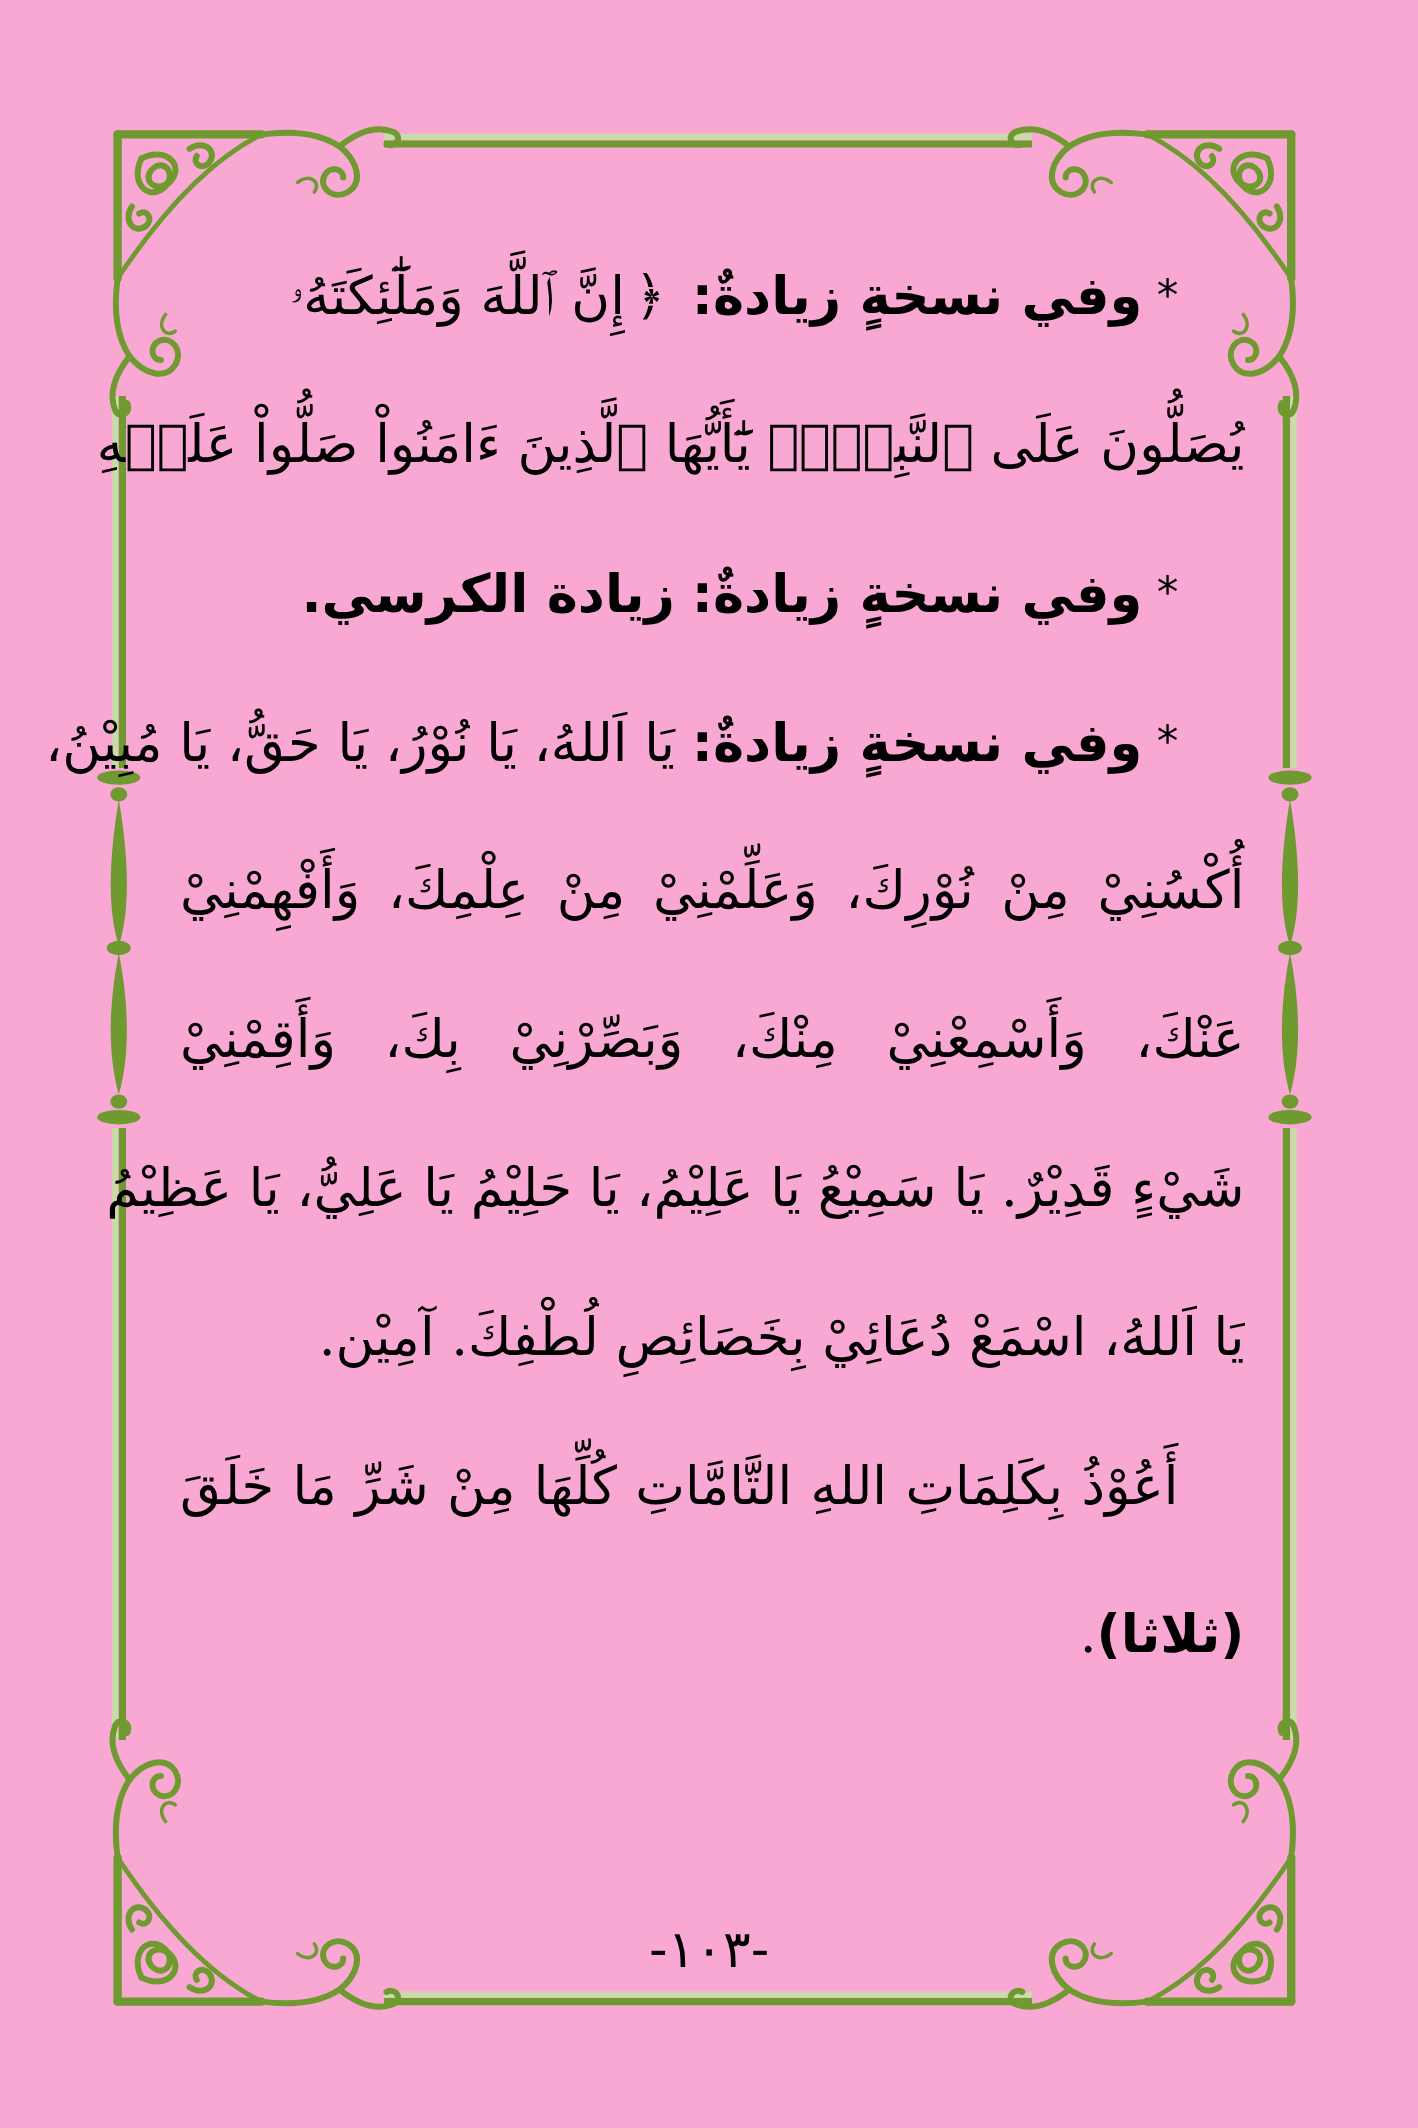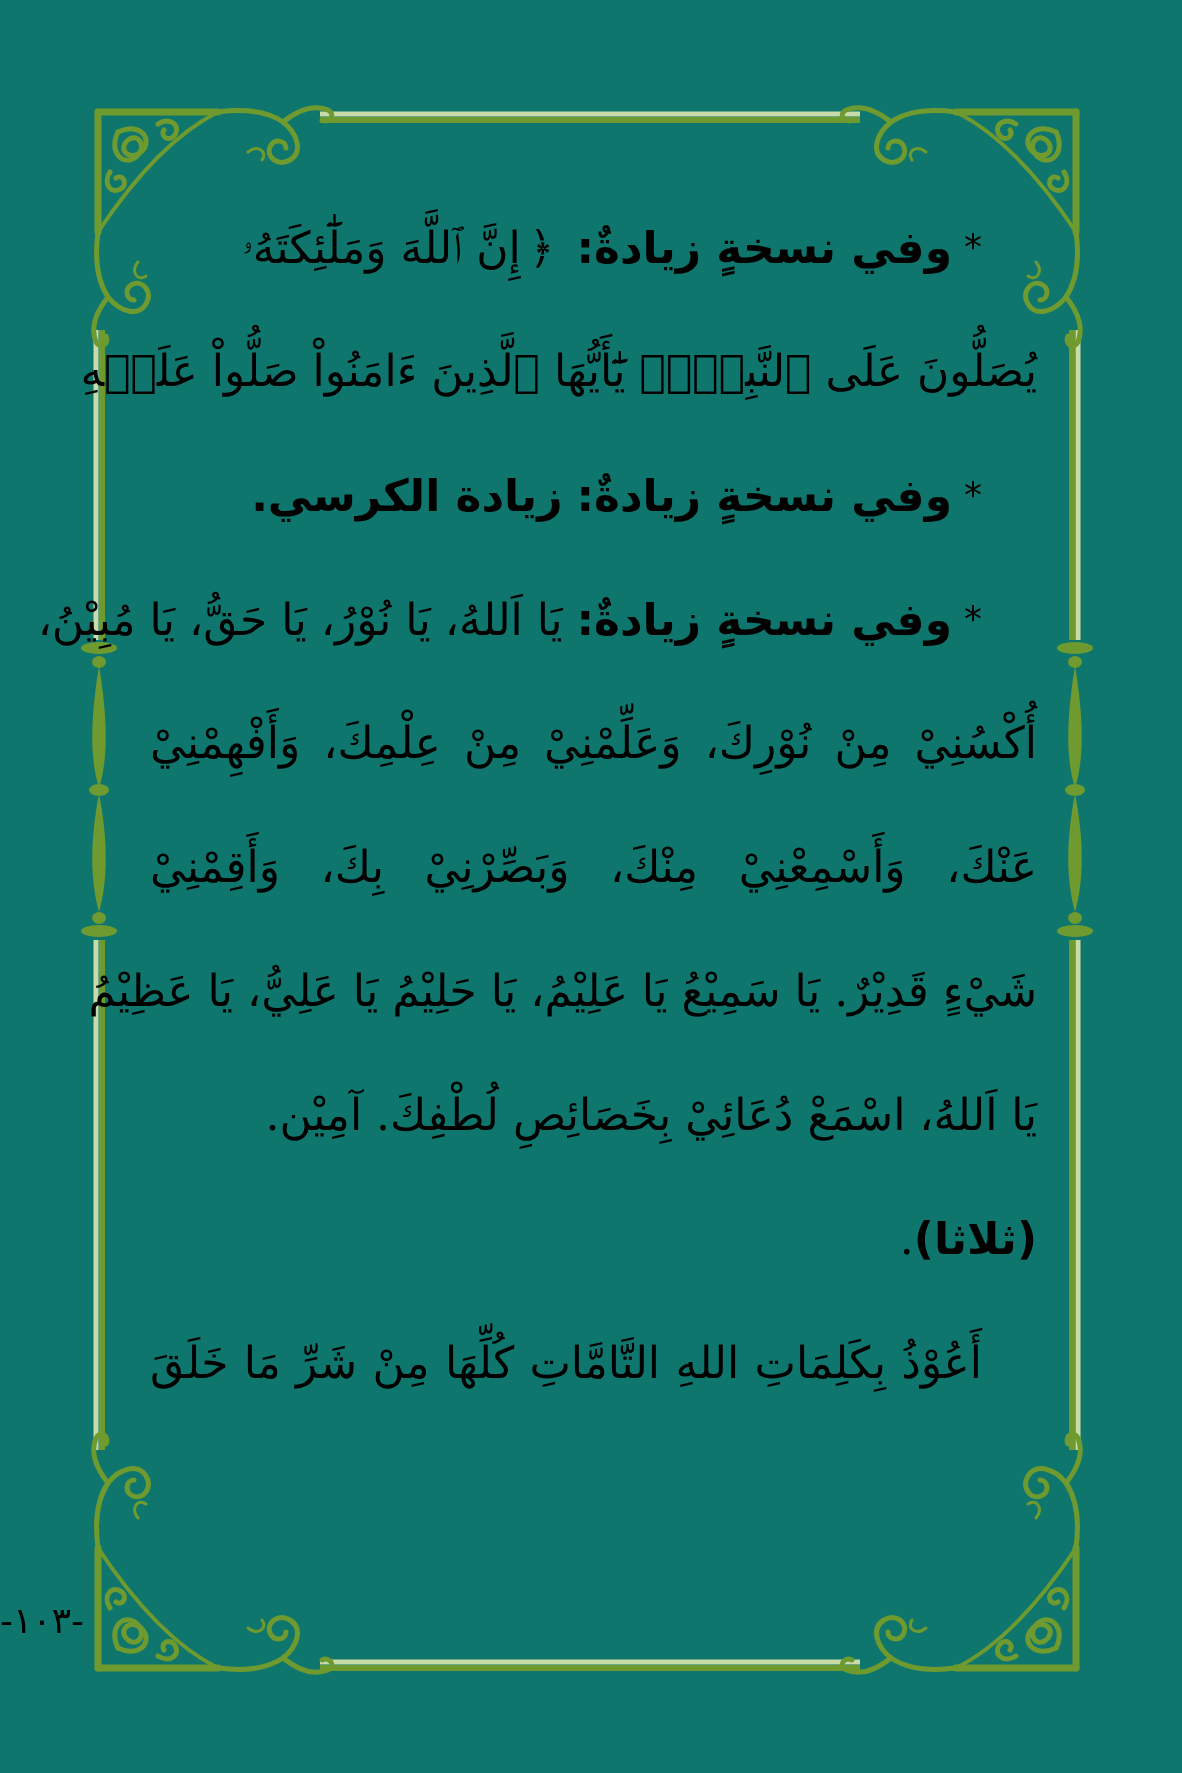--- a/index.html
+++ b/index.html
@@ -1,26 +1,26 @@
 <!DOCTYPE html>
 <html><head>
 <meta charset="utf-8">
 <style>
   html, body { margin:0; padding:0; background:#ffffff; }
   body { width:1182px; height:1773px; position:relative; overflow:hidden; font-family:"DejaVu Serif", serif; }
-  .page { position:absolute; left:0; top:0; width:1182px; height:1773px; background:#0f766e; }
+  .page { position:absolute; left:0; top:0; width:1182px; height:1773px; background:#f9a8d4; }
   .frame-svg { position:absolute; left:0; top:0; width:1182px; height:1773px; }
   .text-block { position:absolute; left:150px; right:145px; top:185px; direction:rtl; text-align:right; color:#000; }
   .line { font-size:44px; line-height:124px; height:124px; white-space:nowrap; overflow:visible; font-family:"DejaVu Serif", serif; }
   .line.justify { text-align:justify; text-align-last:justify; }
   .indent { padding-right:55px; }
   .bold { font-weight:bold; font-family:"DejaVu Sans", sans-serif; }
   .star { font-size:36px; vertical-align:4px; margin-left:12px; font-family:"DejaVu Sans", sans-serif; }
   .orn { display:inline-block; font-size:44px; margin:0 8px; }
-  .page-number { position:absolute; left:0; right:0; top:1600px; text-align:left; font-size:36px; font-family:"DejaVu Sans", sans-serif; direction:rtl; letter-spacing:6px; color:#000; }
+  .page-number { position:absolute; left:0; right:0; top:1600px; text-align:center; font-size:43px; font-family:"DejaVu Sans", sans-serif; direction:rtl; letter-spacing:6px; color:#000; }
 </style>
 </head>
 <body>
 
 <div class="page">
 
   <svg class="frame-svg" viewBox="0 0 1182 1773" xmlns="http://www.w3.org/2000/svg">
     <defs>
       <g id="corner" fill="none" stroke="#6f9a2f" stroke-width="5" stroke-linecap="round">
 
@@ -95,20 +95,20 @@
 
     <div class="line indent">
       <span class="star">*</span><span class="bold">وفي نسخةٍ زيادةٌ:</span>
       <span>يَا اَللهُ، يَا نُوْرُ، يَا حَقُّ، يَا مُبِيْنُ،</span>
     </div>
     <div class="line justify">أُكْسُنِيْ مِنْ نُوْرِكَ، وَعَلِّمْنِيْ مِنْ عِلْمِكَ، وَأَفْهِمْنِيْ</div>
     <div class="line justify">عَنْكَ، وَأَسْمِعْنِيْ مِنْكَ، وَبَصِّرْنِيْ بِكَ، وَأَقِمْنِيْ</div>
     <div class="line justify">شَيْءٍ قَدِيْرٌ. يَا سَمِيْعُ يَا عَلِيْمُ، يَا حَلِيْمُ يَا عَلِيُّ، يَا عَظِيْمُ</div>
     <div class="line">يَا اَللهُ، اسْمَعْ دُعَائِيْ بِخَصَائِصِ لُطْفِكَ. آمِيْن.</div>
 
+    <div class="line justify indent">أَعُوْذُ بِكَلِمَاتِ اللهِ التَّامَّاتِ كُلِّهَا مِنْ شَرِّ مَا خَلَقَ</div>
     <div class="line">
       <span class="bold">(ثلاثا)</span><span>.</span>
     </div>
-    <div class="line justify indent">أَعُوْذُ بِكَلِمَاتِ اللهِ التَّامَّاتِ كُلِّهَا مِنْ شَرِّ مَا خَلَقَ</div>
   </div>
 
   <div class="page-number">-١٠٣-</div>
 </div>
 
 </body></html>

